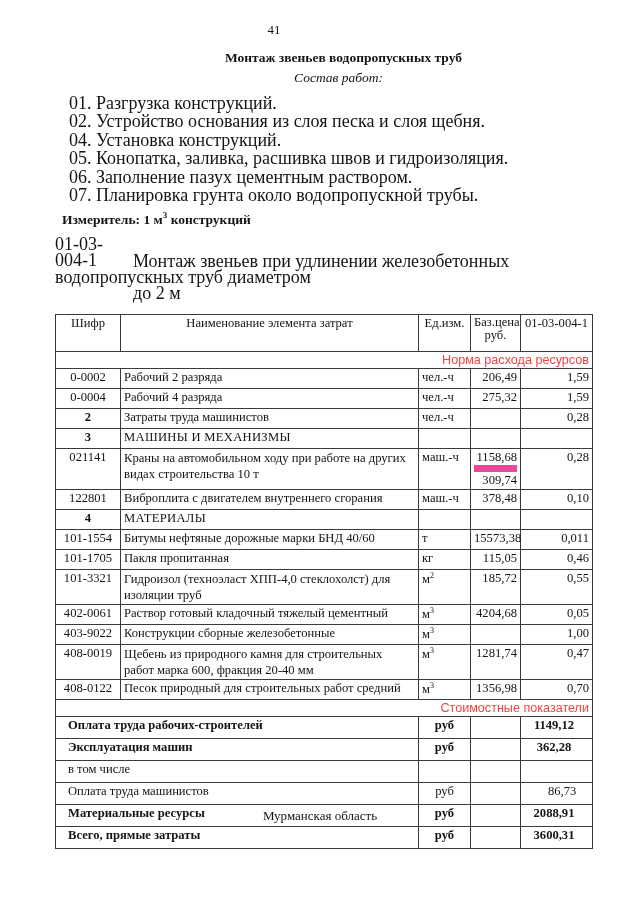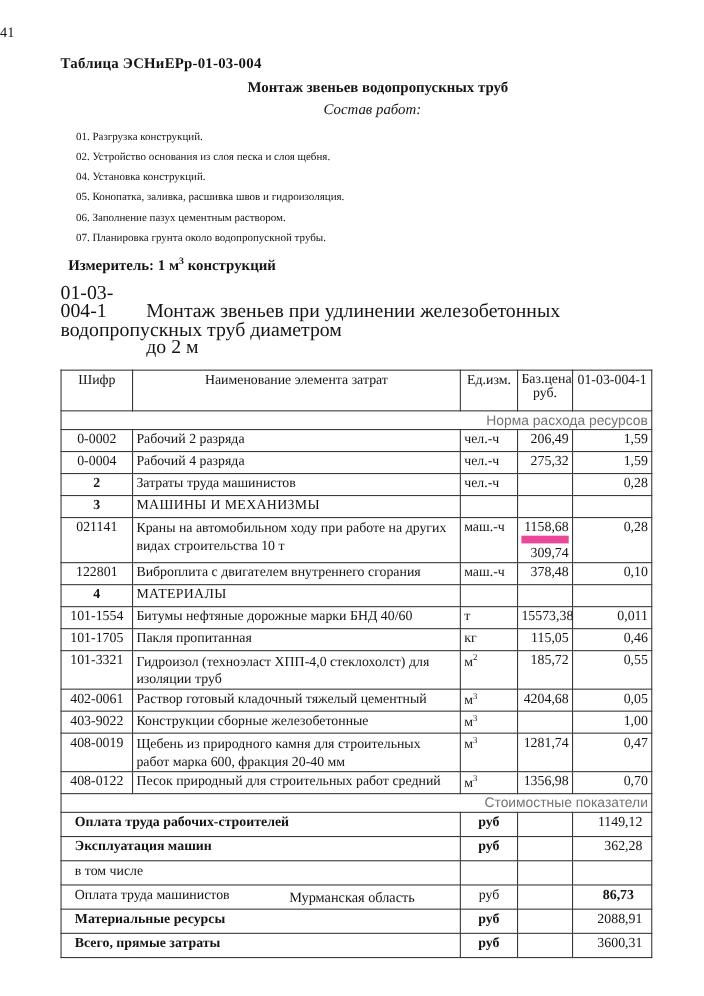--- a/index.html
+++ b/index.html
@@ -19,20 +19,21 @@
     position: relative;
     width: 640px;
     height: 905px;
     padding: 0;
   }
   .page-number {
     position: absolute;
     top: 22px;
     left: 0;
     width: 548px;
+    text-align: center;
     font-size: 13px;
   }
   .content {
     position: absolute;
     left: 55px;
     top: 50px;
     width: 537px;
   }
   .table-code {
     font-weight: bold;
@@ -53,21 +54,21 @@
     text-align: center;
     margin: 0 0 8px 0;
     padding-left: 30px;
   }
   .works-list {
     margin: 0 0 6px 0;
     padding: 0;
     list-style: none;
   }
   .works-list li {
-    font-size: 10px;
+    font-size: 18px;
     line-height: 18.4px;
     padding-left: 14px;
   }
   .measure {
     font-weight: bold;
     font-size: 13.5px;
     margin: 2px 0 8px 7px;
   }
   .measure sup { font-size: 9px; }
   .item-desc {
@@ -118,21 +119,21 @@
   .hdr .price-hdr { line-height: 13px; }
 
   .band td {
     border-left: 1px solid #3a3a3a;
     border-right: 1px solid #3a3a3a;
     border-top: 1px solid #3a3a3a;
     border-bottom: 1px solid #3a3a3a;
     text-align: right;
     font-family: "Liberation Sans", "DejaVu Sans", sans-serif;
     font-size: 9.5px;
-    color: #737373;
+    color: #ef4444;
     padding: 1px 6px 2px 0;
     height: 13px;
   }
 
   .r td { height: 17px; }
   .c-code-cell { text-align: center; }
   .c-unit-cell { text-align: left; }
   .c-price-cell { text-align: right; padding-right: 4px; }
   .c-norm-cell { text-align: right; padding-right: 5px; }
   .nob-top { border-top: none; }
@@ -153,42 +154,41 @@
   }
   .frac .den { display: block; }
 
   .sup2 { font-size: 8px; vertical-align: super; }
 
   .sum td { height: 19px; font-size: 13px; }
   .sum .lbl { font-weight: bold; padding-left: 12px; }
   .sum .lbl-plain { font-weight: normal; padding-left: 12px; }
   .sum .c-unit-cell { text-align: center; font-weight: bold; }
   .sum .c-unit-plain { text-align: center; font-weight: normal; }
-  .sum .c-norm-cell { font-weight: normal; padding-right: 8px; }
-  .sum .c-norm-plain { font-weight: bold; padding-right: 8px; padding-left: 27px; }
+  .sum .c-norm-cell { font-weight: bold; padding-right: 8px; text-align: center; }
+  .sum .c-norm-plain { font-weight: normal; padding-right: 8px; padding-left: 27px; }
 
   .region {
     position: absolute;
     top: 808px;
     left: 0;
     width: 640px;
     text-align: center;
     font-size: 13px;
   }
 </style>
 </head>
 <body>
 
 <div class="page">
 
   <div class="page-number">41</div>
 
   <div class="content">
 
-    <div class="table-code">Таблица  ЭСНиЕРр-01-03-004</div>
 
     <div class="doc-title">Монтаж звеньев  водопропускных труб</div>
 
     <div class="works-label">Состав работ:</div>
 
     <ul class="works-list">
       <li>01. Разгрузка конструкций.</li>
       <li>02. Устройство основания из слоя песка и слоя щебня.</li>
       <li>04. Установка конструкций.</li>
       <li>05. Конопатка, заливка, расшивка швов и гидроизоляция.</li>

